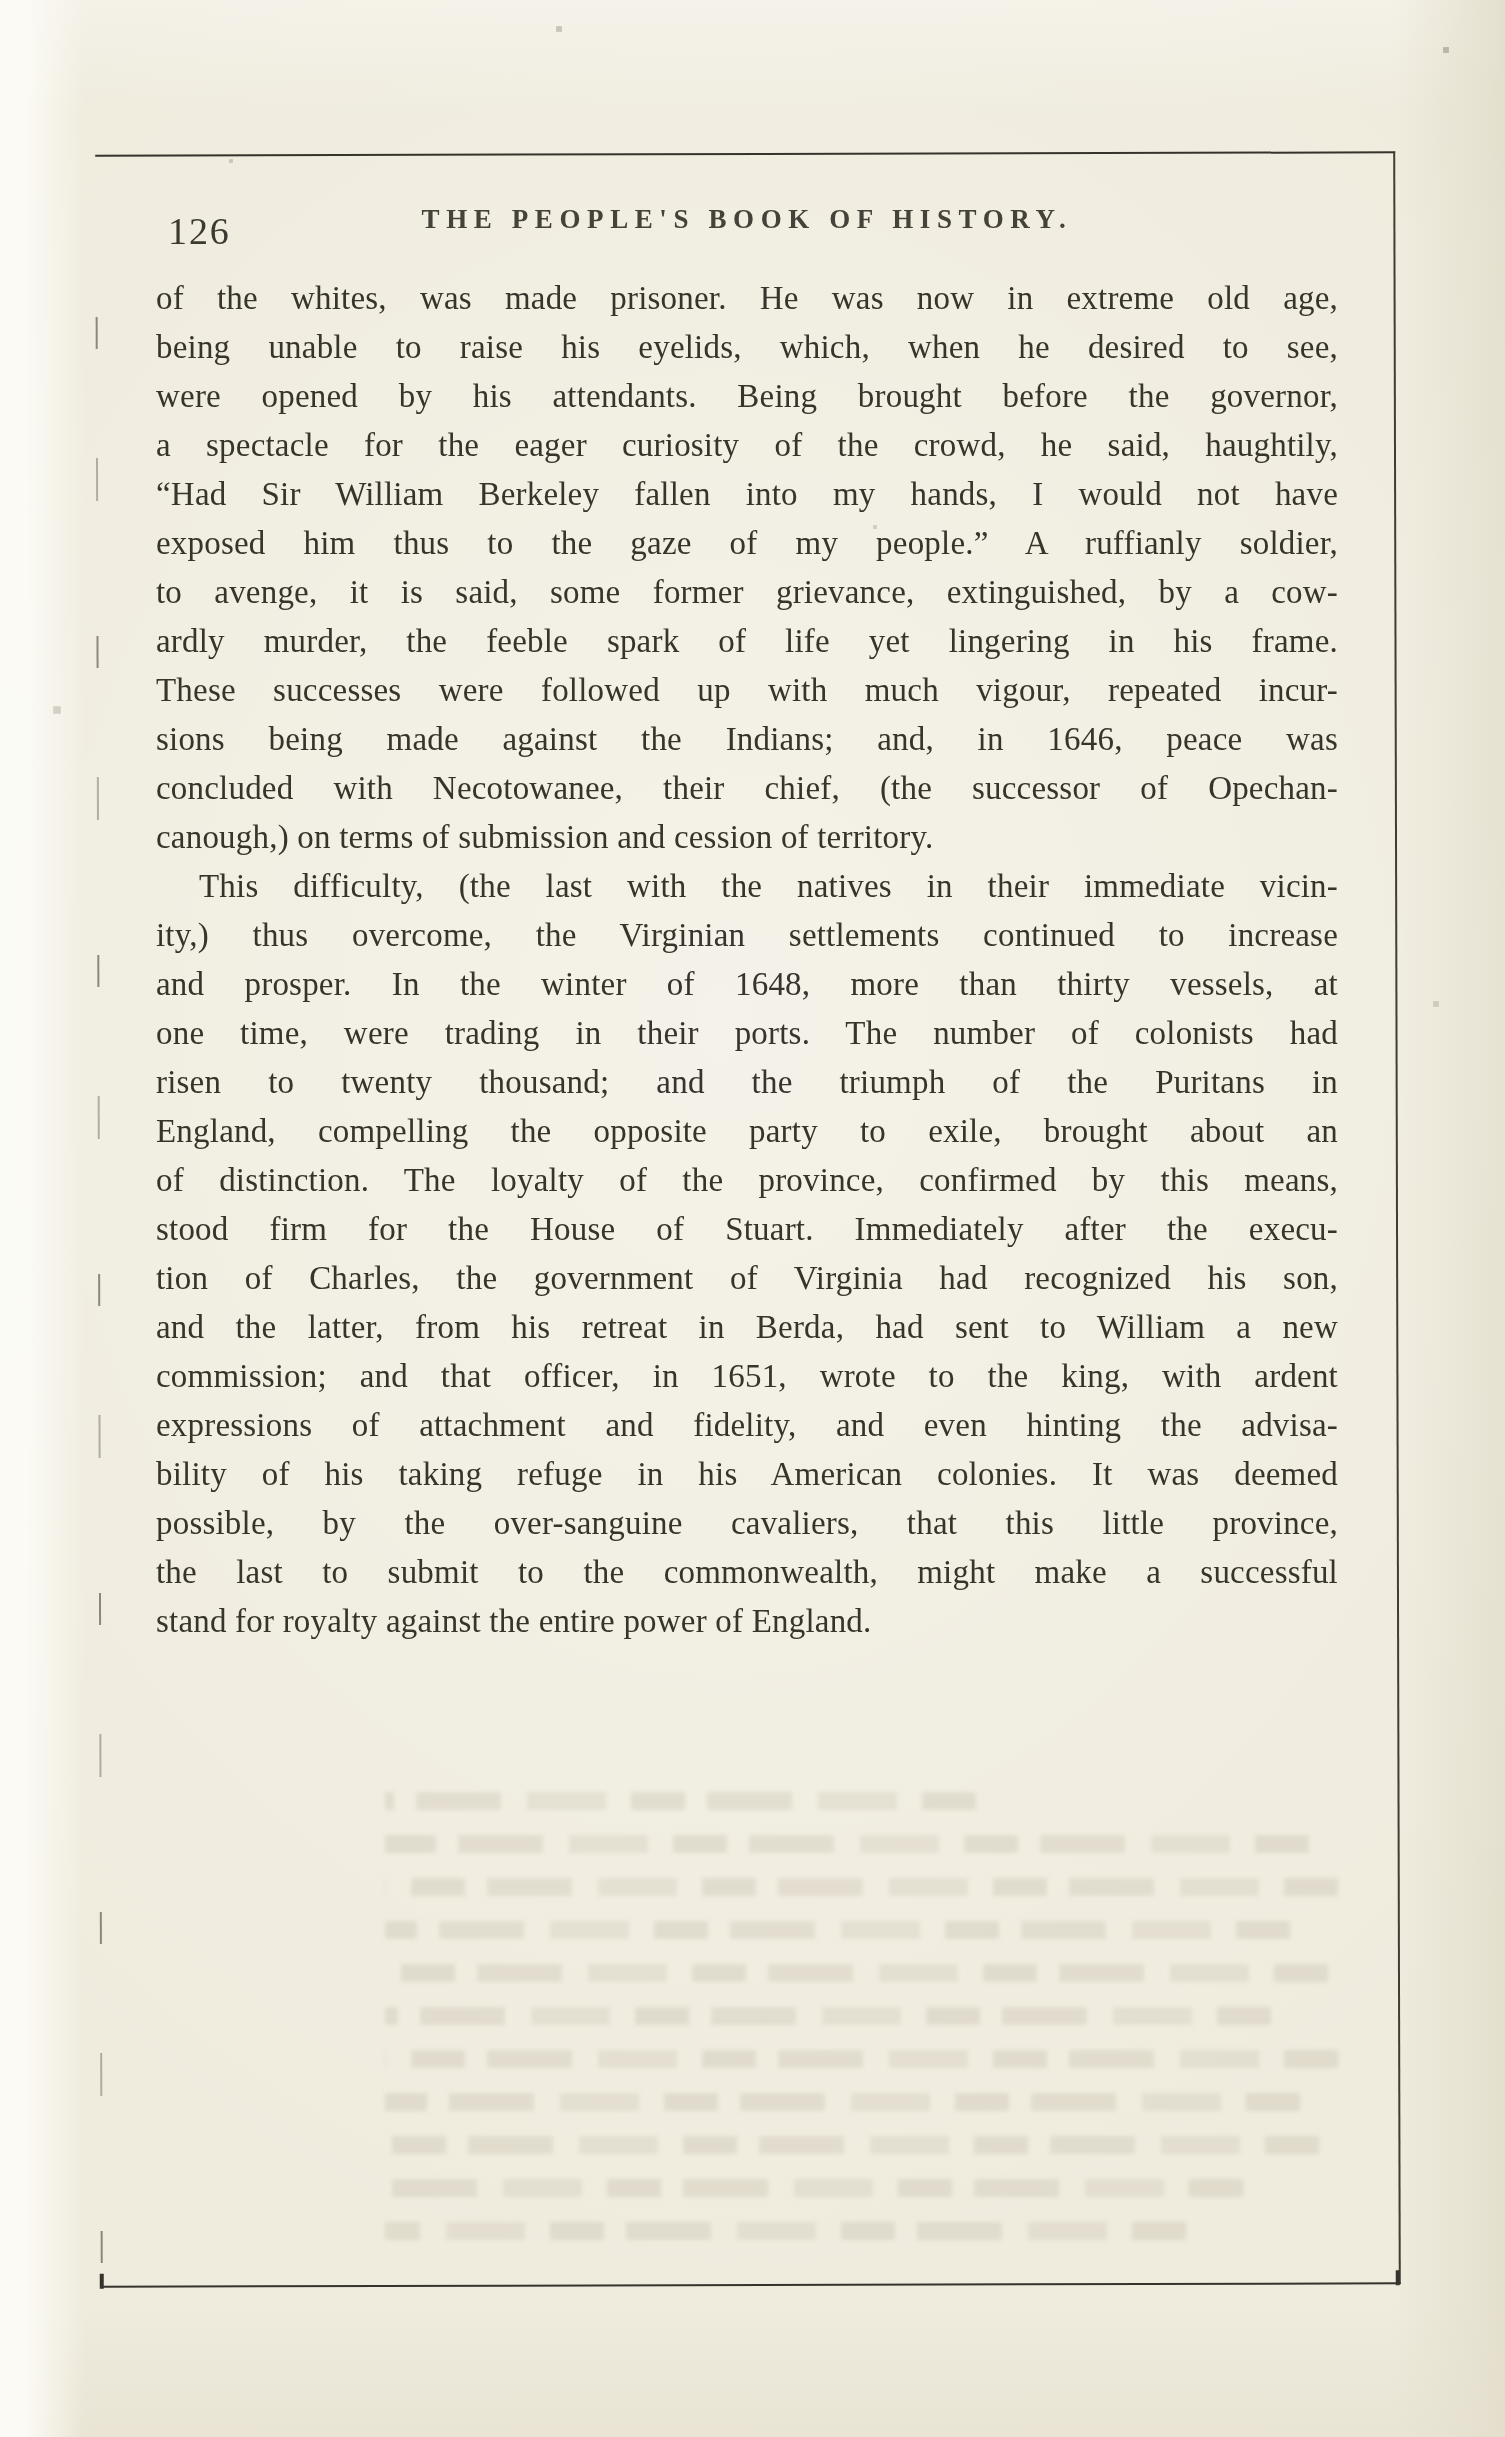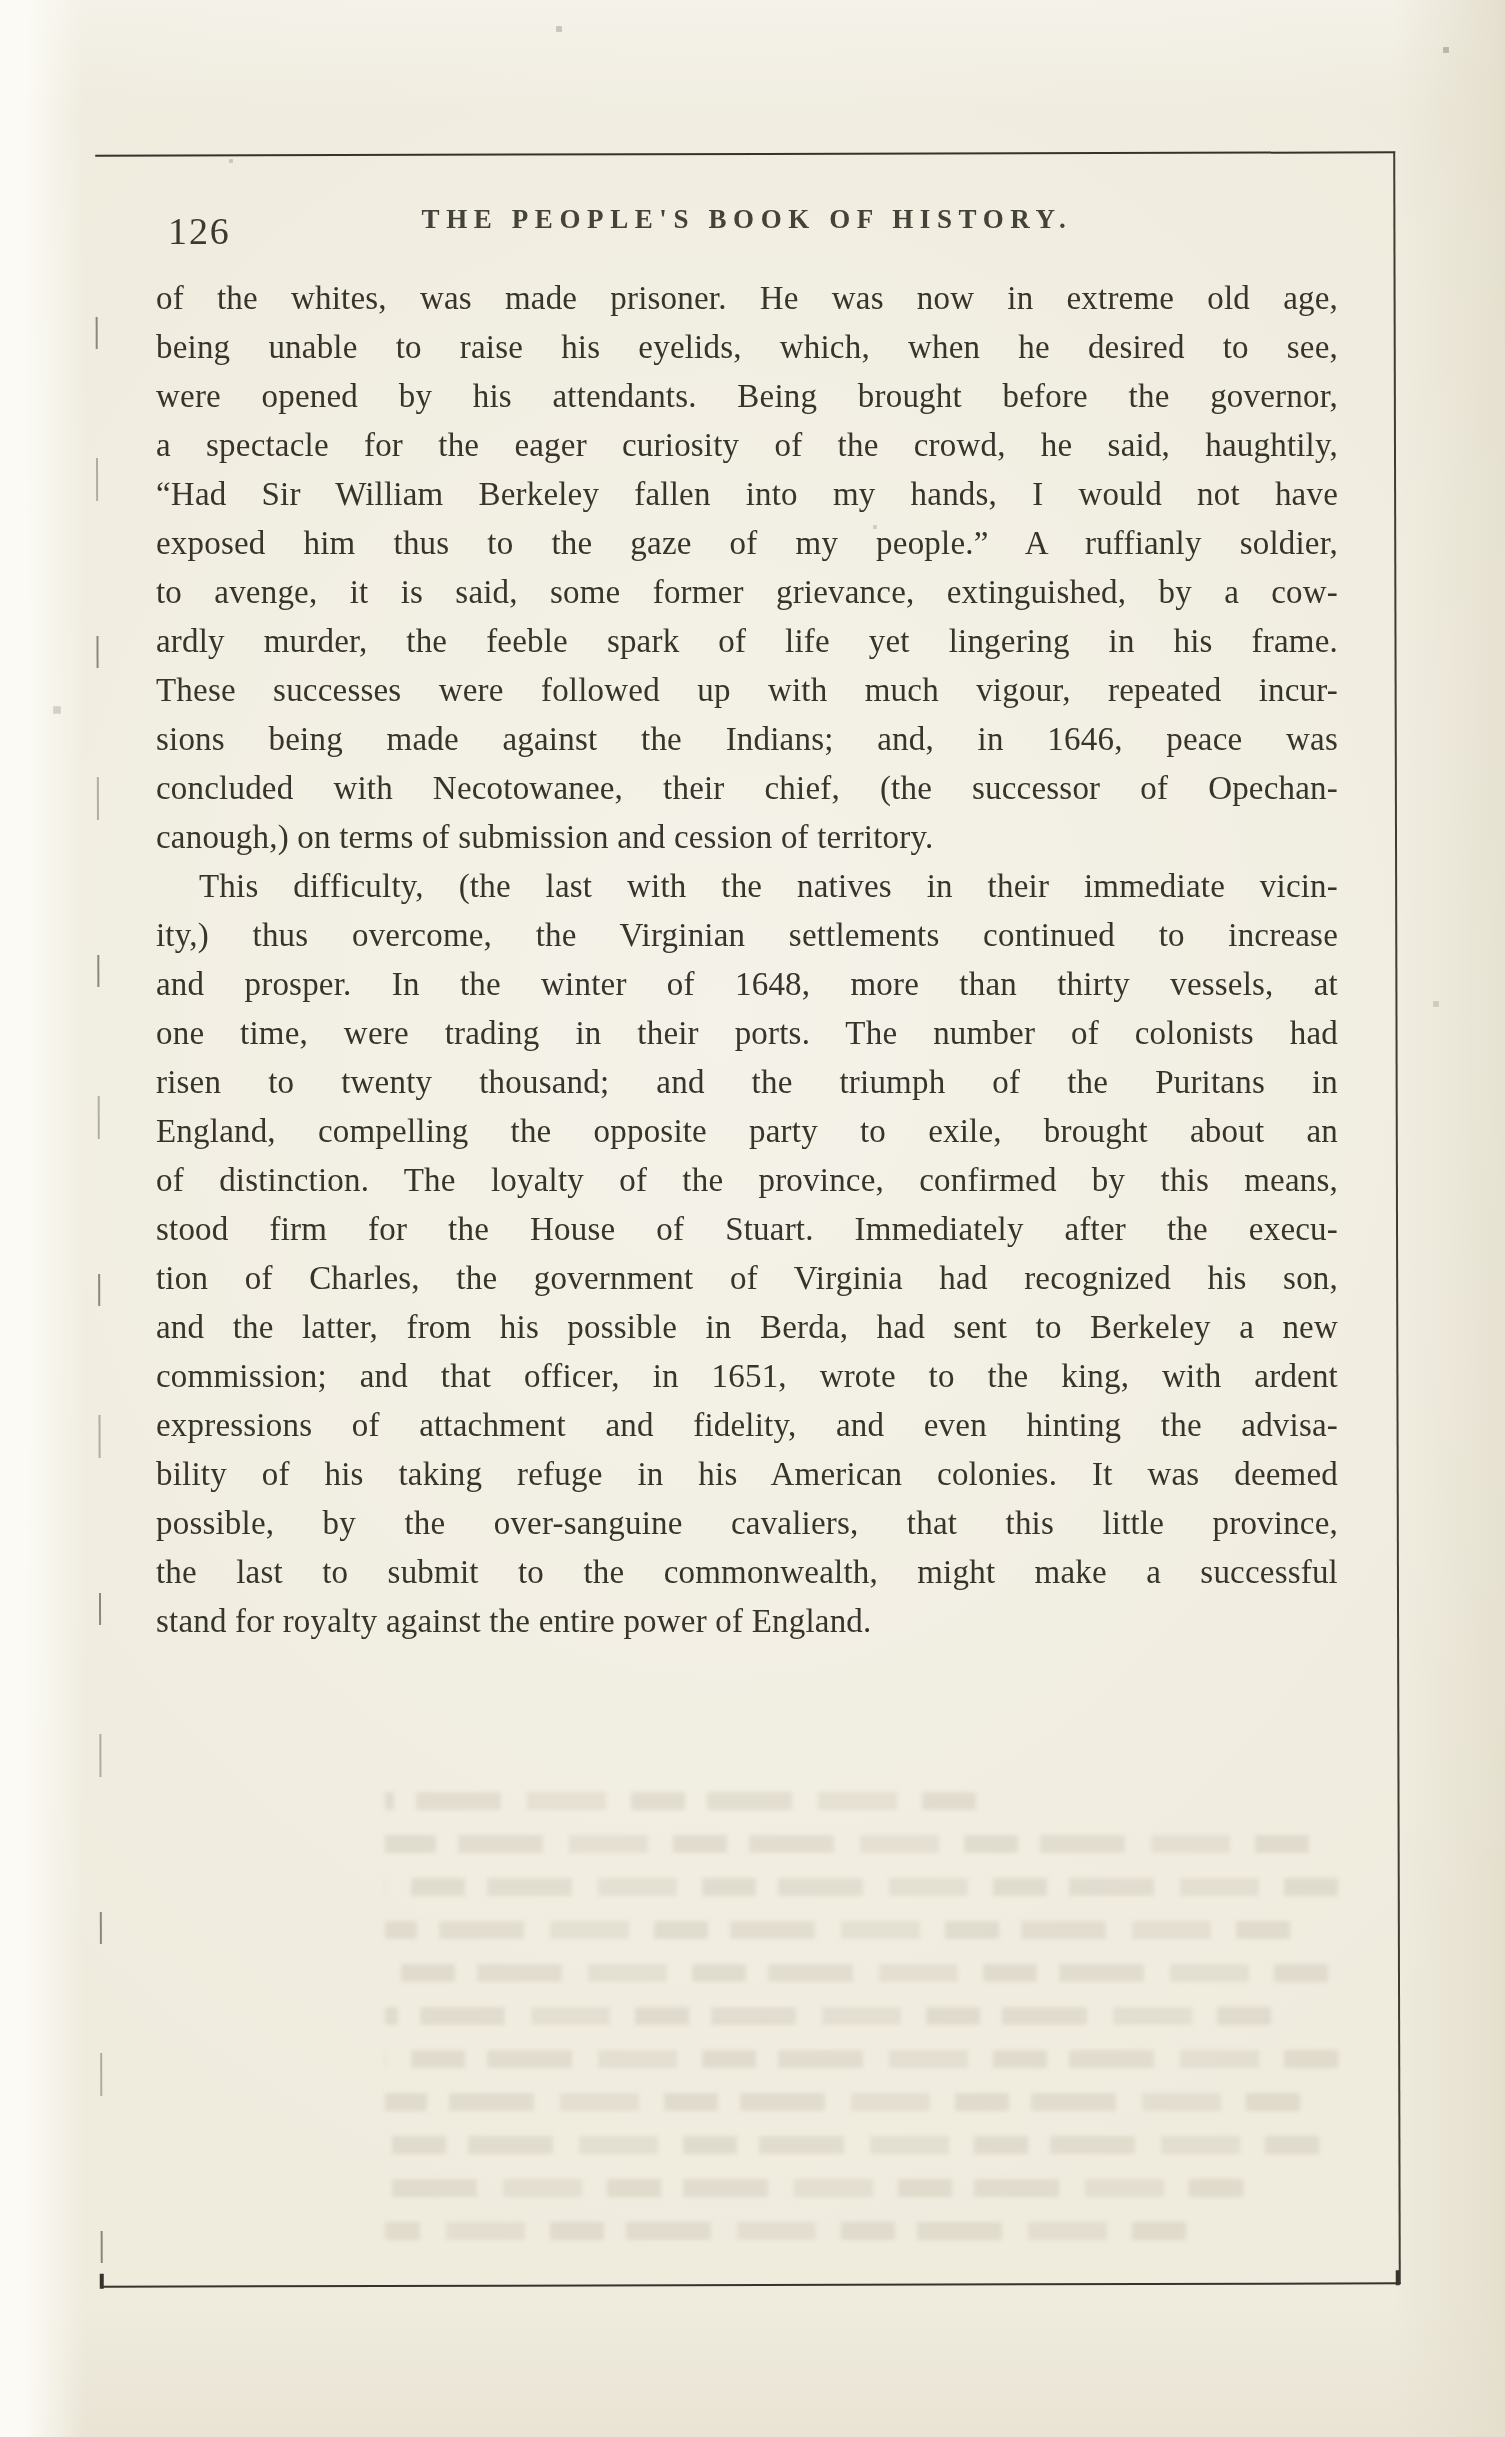--- a/index.html
+++ b/index.html
@@ -124,21 +124,21 @@
       <div class="text-line para-end">canough,) on terms of submission and cession of territory.</div>
       <div class="text-line indent">This difficulty, (the last with the natives in their immediate vicin-</div>
       <div class="text-line">ity,) thus overcome, the Virginian settlements continued to increase</div>
       <div class="text-line">and prosper.  In the winter of 1648, more than thirty vessels, at</div>
       <div class="text-line">one time, were trading in their ports.  The number of colonists had</div>
       <div class="text-line">risen to twenty thousand; and the triumph of the Puritans in</div>
       <div class="text-line">England, compelling the opposite party to exile, brought about an</div>
       <div class="text-line">of distinction.  The loyalty of the province, confirmed by this means,</div>
       <div class="text-line">stood firm for the House of Stuart.  Immediately after the execu-</div>
       <div class="text-line">tion of Charles, the government of Virginia had recognized his son,</div>
-      <div class="text-line">and the latter, from his possible in Berda, had sent to Berkeley a new</div>
+      <div class="text-line">and the latter, from his retreat in Berda, had sent to William a new</div>
       <div class="text-line">commission; and that officer, in 1651, wrote to the king, with ardent</div>
       <div class="text-line">expressions of attachment and fidelity, and even hinting the advisa-</div>
       <div class="text-line">bility of his taking refuge in his American colonies.  It was deemed</div>
       <div class="text-line">possible, by the over-sanguine cavaliers, that this little province,</div>
       <div class="text-line">the last to submit to the commonwealth, might make a successful</div>
       <div class="text-line para-end">stand for royalty against the entire power of England.</div>
     </div>
 
   <div class="ghost">
     <div class="ghost-line"></div>

